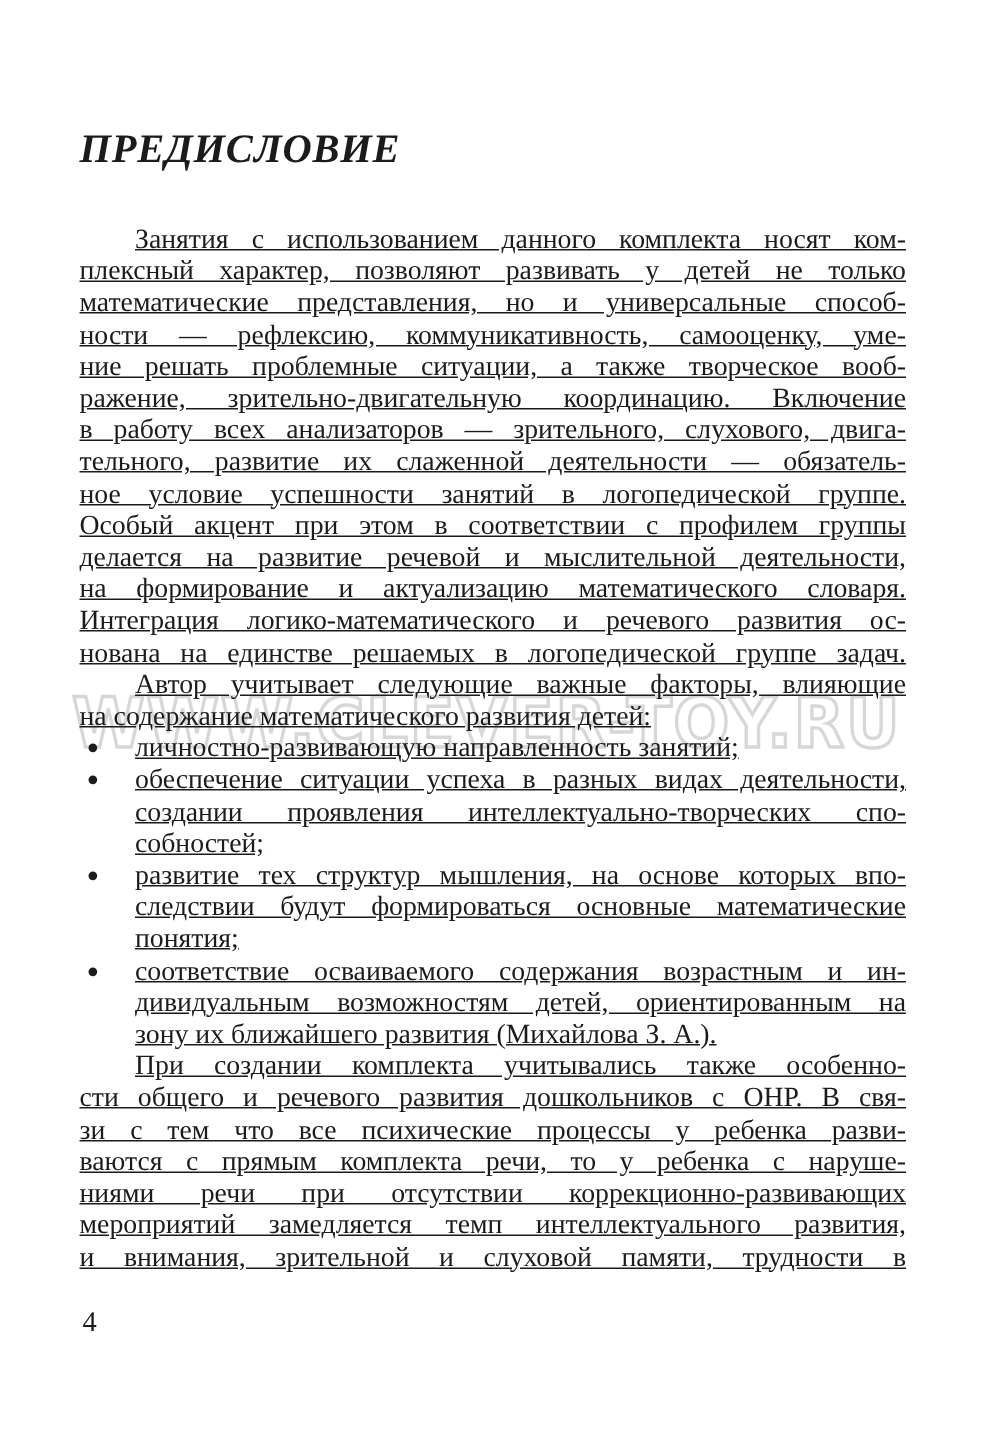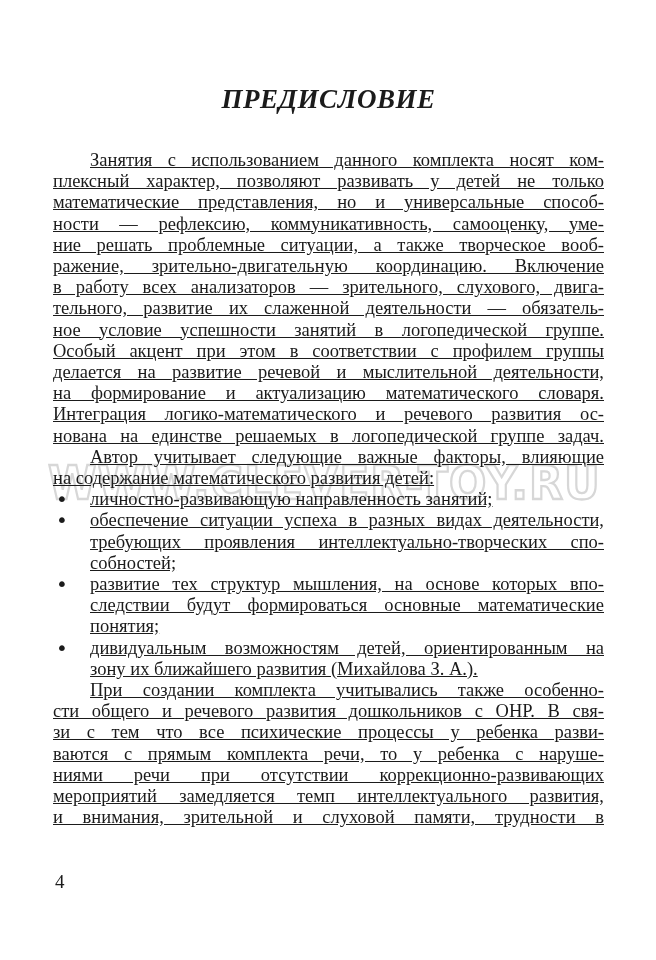--- a/index.html
+++ b/index.html
@@ -16,21 +16,20 @@
     background: var(--bg);
     overflow: hidden;
     font-family: "Liberation Serif", serif;
     color: var(--ink);
   }
   .title {
     position: absolute;
     top: 84px;
     left: 53px;
     width: 551px;
-    text-align: center;
     font-size: 27px;
     font-weight: bold;
     font-style: italic;
     letter-spacing: 0.5px;
     color: var(--ink);
   }
   .textblock {
     position: absolute;
     top: 150px;
     left: 53px;
@@ -123,37 +122,38 @@
     <span class="bullet-marker">•</span>
     <div class="bullet-lines">
             <div class="line last">личностно-развивающую направленность занятий;</div>
           </div>
   </div>
 
   <div class="bullet-item">
     <span class="bullet-marker">•</span>
     <div class="bullet-lines">
             <div class="line">обеспечение ситуации успеха в разных видах деятельности,</div>
-            <div class="line">требующих проявления интеллектуально-творческих спо-</div>
+            <div class="line">создании проявления интеллектуально-творческих спо-</div>
             <div class="line last">собностей;</div>
           </div>
   </div>
 
   <div class="bullet-item">
     <span class="bullet-marker">•</span>
     <div class="bullet-lines">
             <div class="line">развитие тех структур мышления, на основе которых впо-</div>
             <div class="line">следствии будут формироваться основные математические</div>
             <div class="line last">понятия;</div>
           </div>
   </div>
 
   <div class="bullet-item">
     <span class="bullet-marker">•</span>
     <div class="bullet-lines">
+            <div class="line">соответствие осваиваемого содержания возрастным и ин-</div>
             <div class="line">дивидуальным возможностям детей, ориентированным на</div>
             <div class="line last">зону их ближайшего развития (Михайлова З. А.).</div>
           </div>
   </div>
 </div>
 
     <div class="para indent-first justify-last">
         <div class="line">При создании комплекта учитывались также особенно-</div>
         <div class="line">сти общего и речевого развития дошкольников с ОНР. В свя-</div>
         <div class="line">зи с тем что все психические процессы у ребенка разви-</div>

